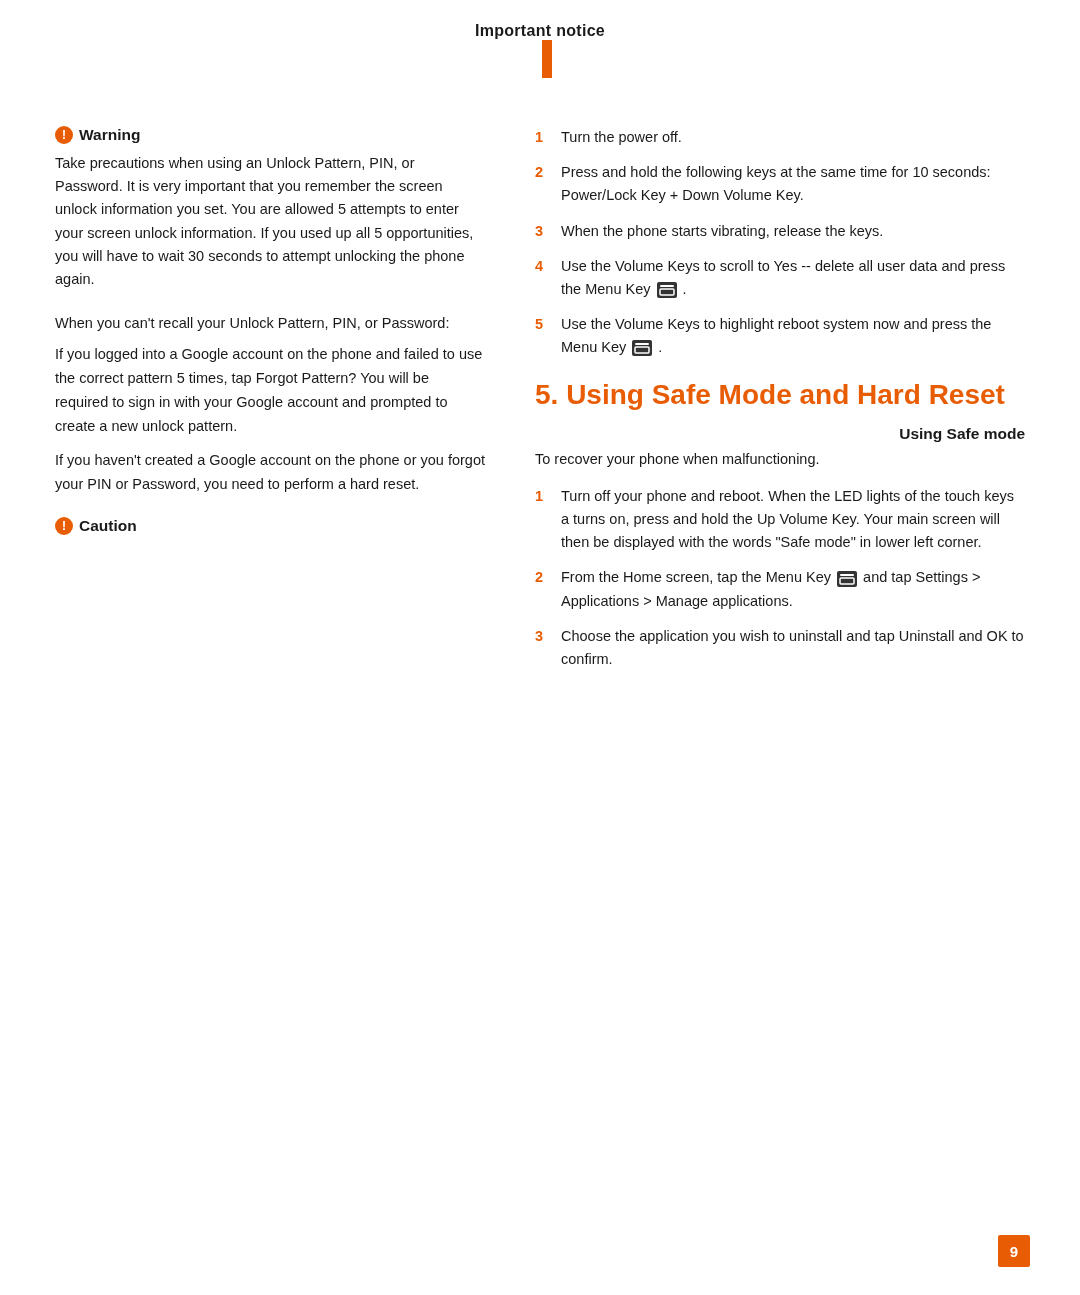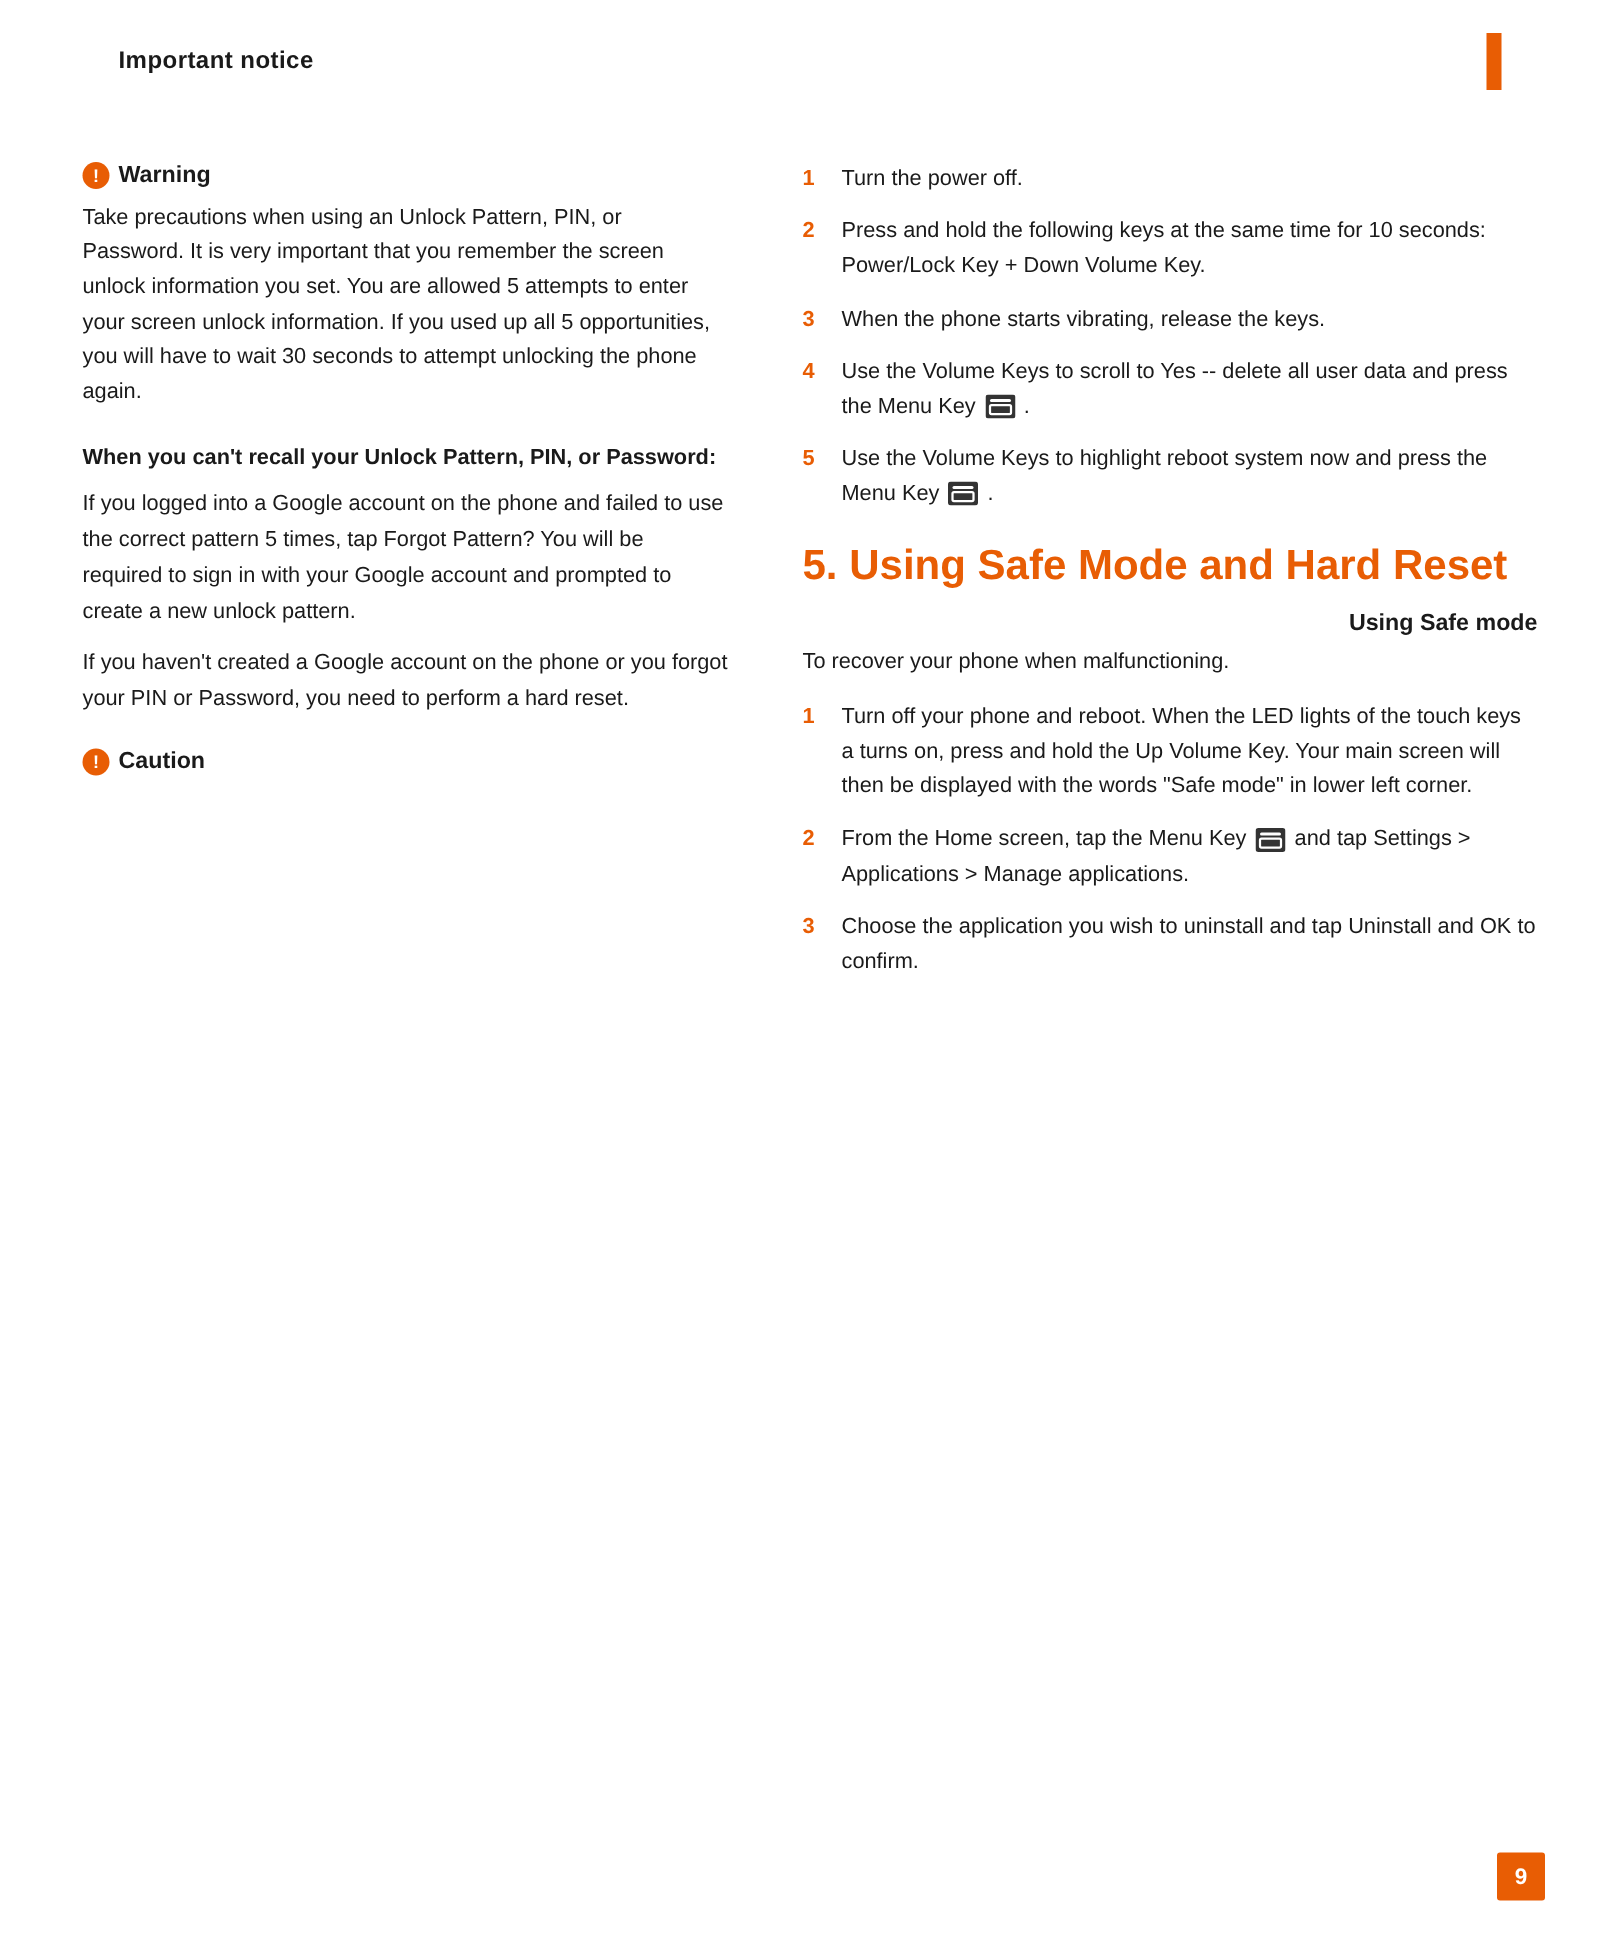--- a/index.html
+++ b/index.html
@@ -19,22 +19,23 @@
       padding: 0;
       position: relative;
     }
 
     
     .header {
       display: flex;
       justify-content: space-between;
       align-items: center;
       padding: 22px 0 18px 0;
-      margin: 0 79px;
+      margin: 0 24px;
       border-bottom: none;
+      flex-direction: column;
     }
 
     .header-title {
       font-size: 16px;
       font-weight: 700;
       color: #1a1a1a;
       letter-spacing: 0.3px;
     }
 
     .header-orange-bar {
@@ -93,21 +94,21 @@
 
     .warning-text {
       font-size: 14.5px;
       line-height: 1.6;
       color: #1a1a1a;
     }
 
     
     .sub-heading {
       font-size: 14.5px;
-      font-weight: 700;
+      font-weight: 400;
       color: #1a1a1a;
       margin-bottom: 10px;
       margin-top: 18px;
       line-height: 1.4;
     }
 
     .body-text {
       font-size: 14.5px;
       line-height: 1.65;
       color: #1a1a1a;

